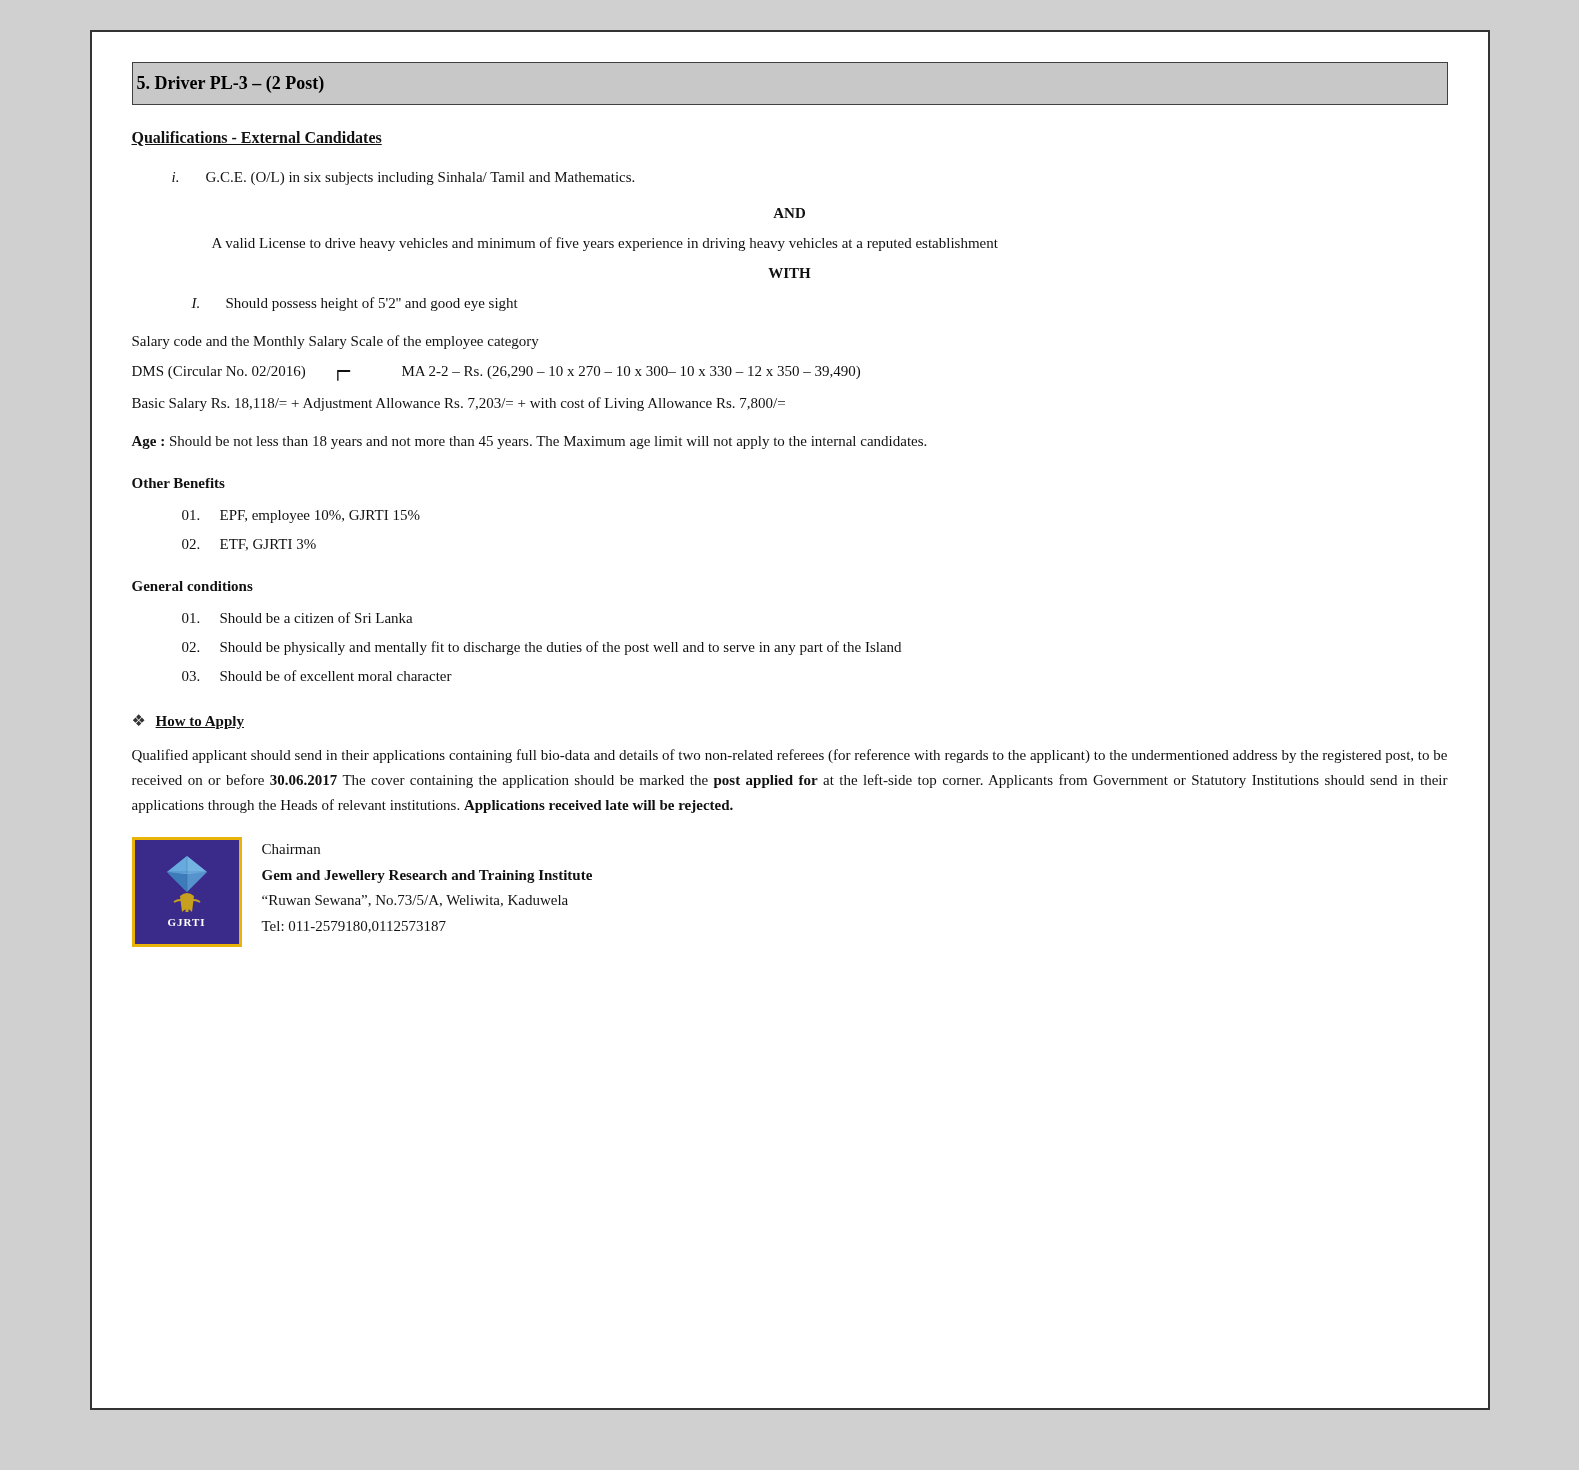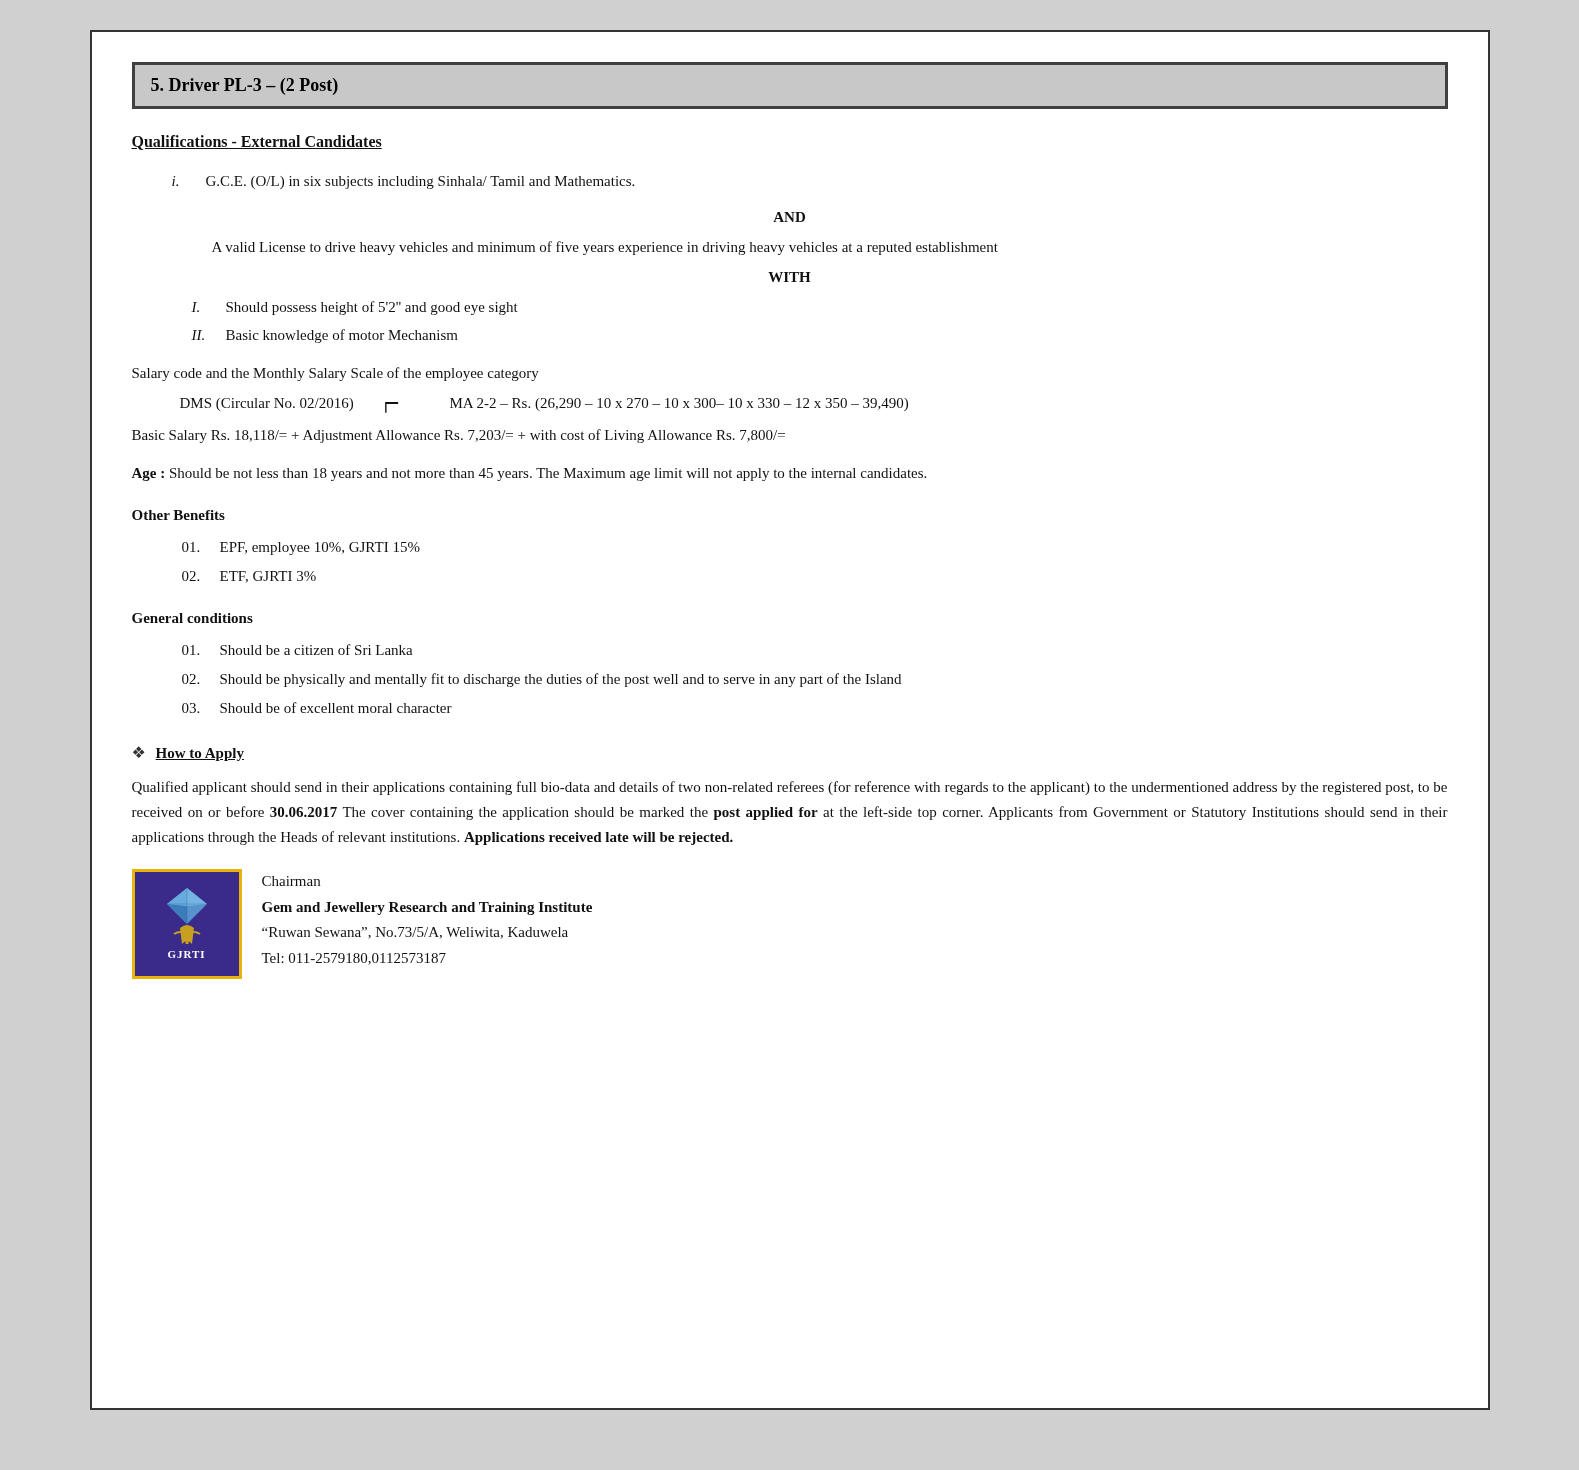--- a/index.html
+++ b/index.html
@@ -21,23 +21,23 @@
     .page-container {
       background: #ffffff;
       border: 2px solid #333;
       width: 1400px;
       min-height: 1380px;
       padding: 30px 40px;
     }
 
     .section-header {
       background: #c8c8c8;
-      padding: 10px 16px;
+      padding: 10px 4px;
       margin-bottom: 20px;
-      border: 3px solid #404040;
+      border: 1px solid #404040;
     }
 
     .section-header-title {
       font-size: 18px;
       font-weight: bold;
       font-family: "Times New Roman", Times, serif;
     }
 
     .qualifications-heading {
       font-size: 16px;
@@ -195,21 +195,20 @@
       line-height: 1;
       transform: scaleY(1.5);
       display: inline-block;
     }
 
     .salary-row-wrapper {
       display: flex;
       gap: 20px;
       margin-bottom: 6px;
       align-items: center;
-      margin-left: 48px;
     }
   </style>
 </head>
 <body>
 
 <div class="page-container">
 
   <div class="section-header">
     <span class="section-header-title">5.    Driver PL-3 – (2 Post)</span>
   </div>
@@ -228,24 +227,20 @@
     <p class="center-text">AND</p>
 
     <p class="indent-block">A valid License to drive heavy vehicles and minimum of five years experience in driving heavy vehicles at a reputed establishment</p>
 
     <p class="center-text">WITH</p>
 
     <ul class="upper-roman-list">
       <li>
         <span class="roman-marker">I.</span>
         <span>Should possess height of 5'2'' and good eye sight</span>
-      </li>
-      <li>
-        <span class="roman-marker">II.</span>
-        <span>Basic knowledge of motor Mechanism</span>
       </li>
     </ul>
 
     <p style="margin-bottom: 4px;">Salary code and the Monthly Salary Scale of the employee category</p>
 
     <div class="salary-row-wrapper">
       <span>DMS (Circular No. 02/2016)</span>
       <span class="bracket-symbol" style="margin-left: 10px; margin-right: 30px;">⌐</span>
       <span style="flex:1;">MA 2-2 – Rs. (26,290 – 10 x 270 – 10 x 300– 10 x 330 – 12 x 350 – 39,490)</span>
     </div>

